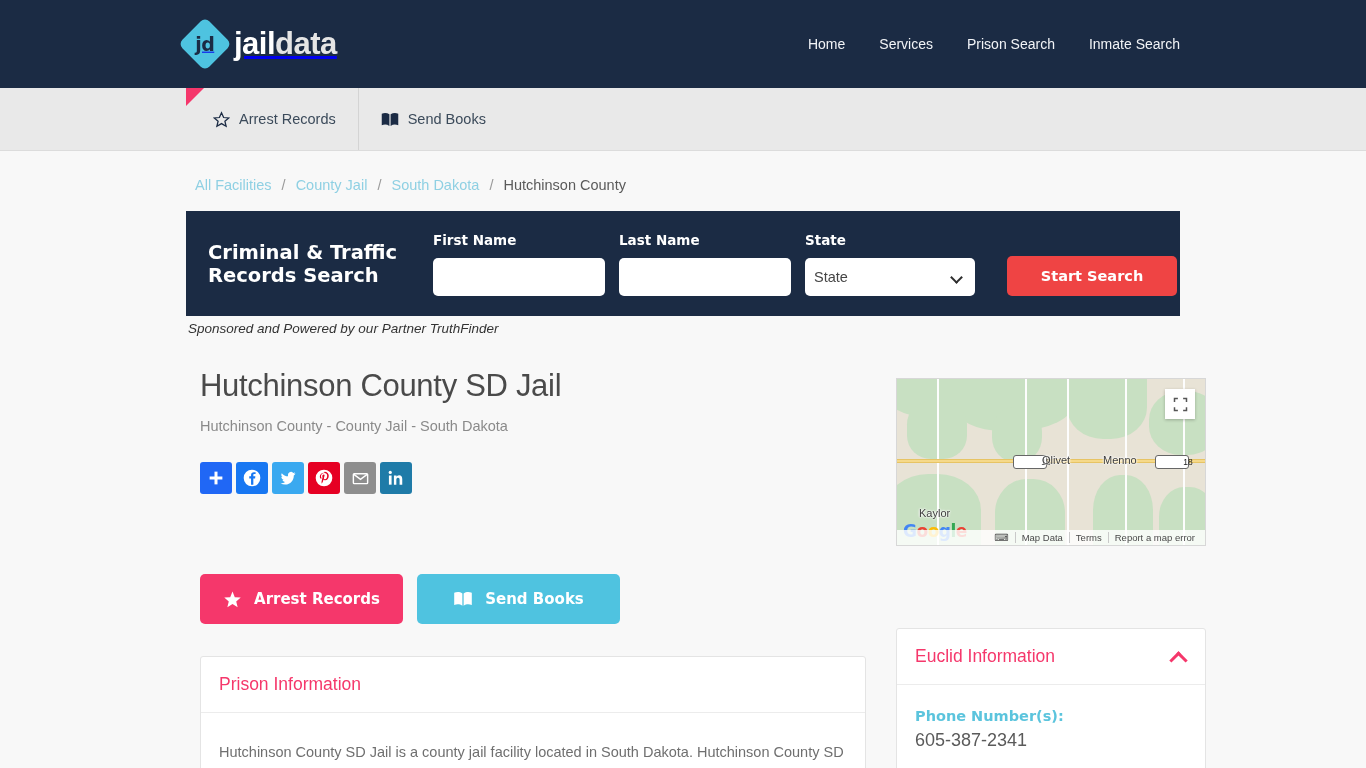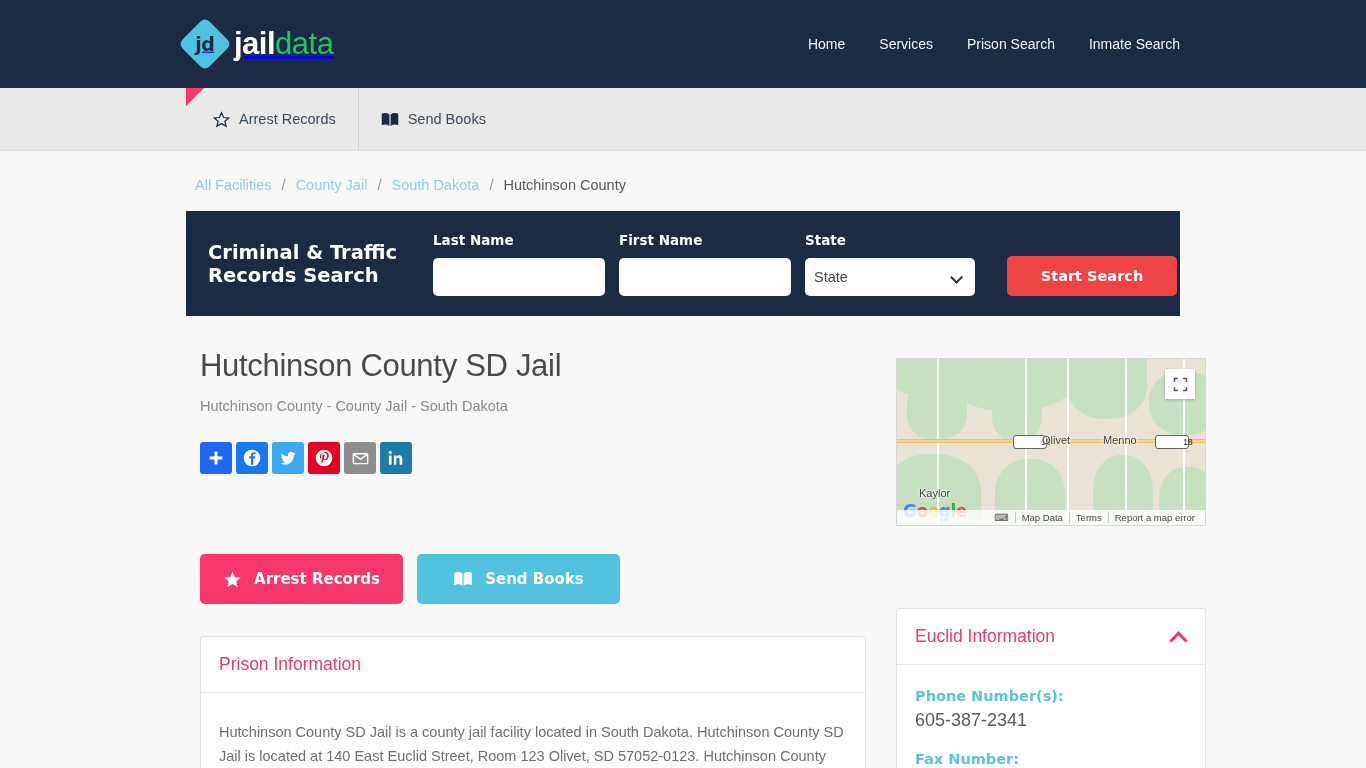--- a/index.html
+++ b/index.html
@@ -40,21 +40,21 @@
   .logo-diamond span {
     transform: rotate(-45deg);
     color: #1b2b44;
     font-weight: bold;
     font-size: 19px;
     letter-spacing: -0.5px;
     font-family: "DejaVu Sans", sans-serif;
   }
   .logo-text { font-size: 31px; letter-spacing: -0.5px; }
   .logo-text .t1 { color: #ffffff; font-weight: 600; }
-  .logo-text .t2 { color: #22c55e; font-weight: 400; }
+  .logo-text .t2 { color: #e5e5e5; font-weight: 700; }
 
   .main-nav { display: flex; align-items: flex-end; gap: 34px; }
   .main-nav a {
     color: #f2f4f7;
     font-size: 14px;
     text-decoration: none;
   }
 
   
   .sub-nav {
@@ -431,38 +431,39 @@
     <span class="sep">/</span>
     <a href="#">South Dakota</a>
     <span class="sep">/</span>
     <span class="cur">Hutchinson County</span>
   </div>
 
   <div class="search-banner">
     <div class="sb-title">Criminal &amp; Traffic Records Search</div>
     <div class="sb-fields">
       <div class="sb-field">
+        <label class="sb-label">First Name</label>
+        <input class="sb-input" type="text" value="" style="">
+      </div>
+      <div class="sb-field">
         <label class="sb-label">Last Name</label>
-        <input class="sb-input" type="text" value="" style="">
-      </div>
-      <div class="sb-field">
-        <label class="sb-label">First Name</label>
         <input class="sb-input" type="text" value="" style="">
       </div>
       <div class="sb-field">
         <label class="sb-label">State</label>
         <span class="select-wrap">
           <select class="sb-select">
             <option>State</option>
           </select>
         </span>
       </div>
       <button class="sb-btn">Start Search</button>
     </div>
   </div>
+  <div class="sponsor">Sponsored and Powered by our Partner TruthFinder</div>
 
   <div class="cols">
 
     <div class="col-left">
       <h1 class="page-title">Hutchinson County SD Jail</h1>
       <div class="page-sub">Hutchinson County - County Jail - South Dakota</div>
 
       <div class="share-row">
         <a class="share-btn" href="#" style="background:#2067f5">
           <svg width="18" height="18" viewBox="0 0 24 24" fill="#fff">

